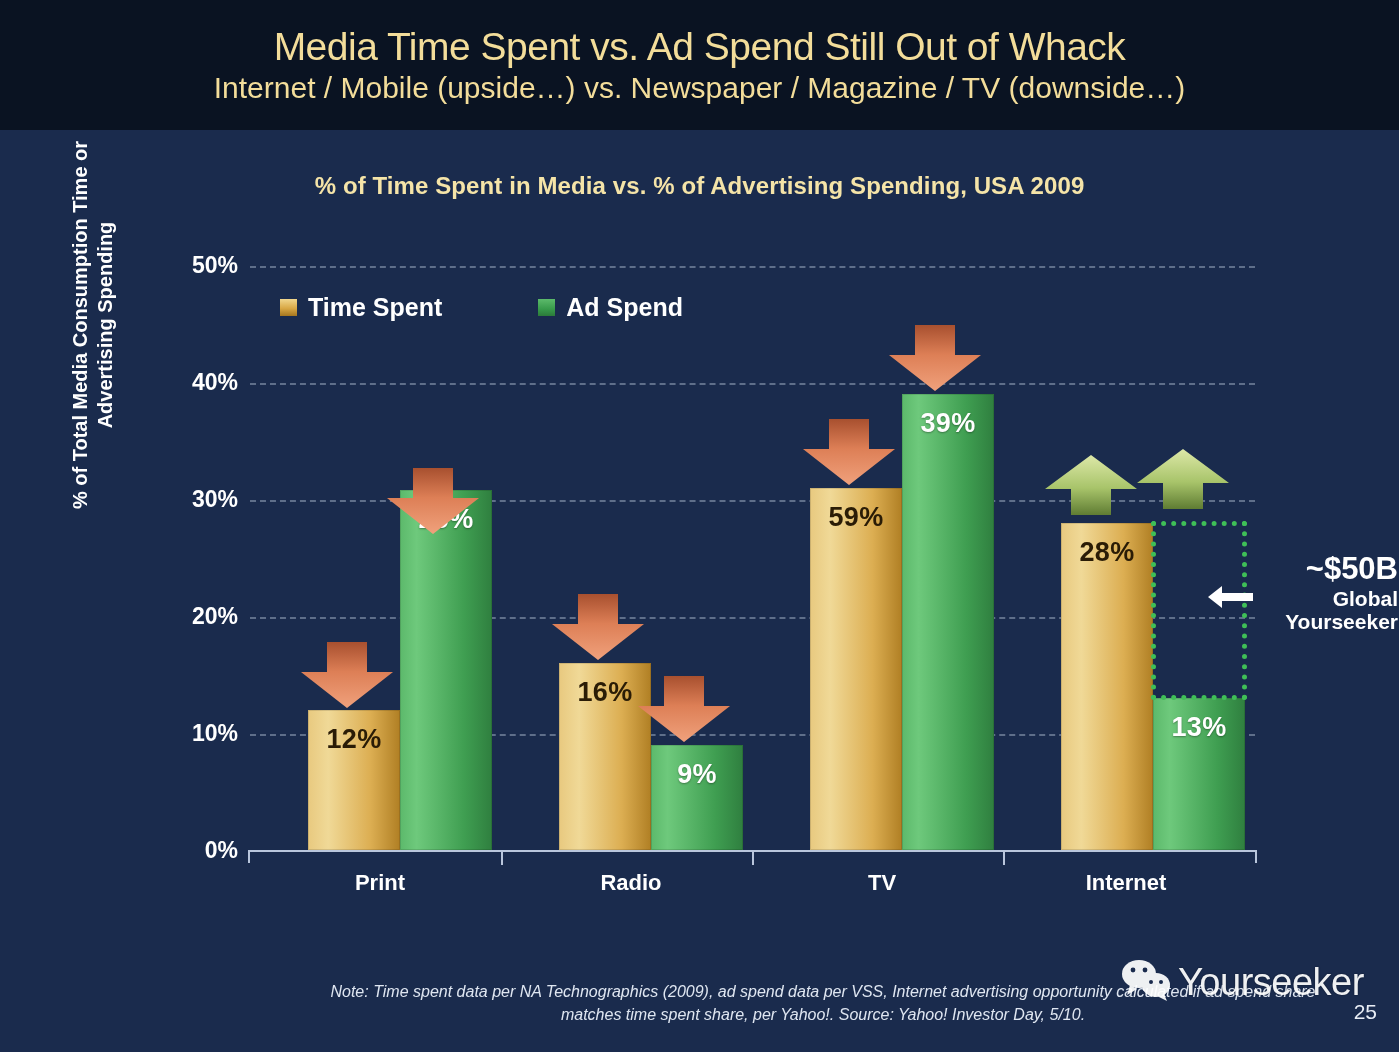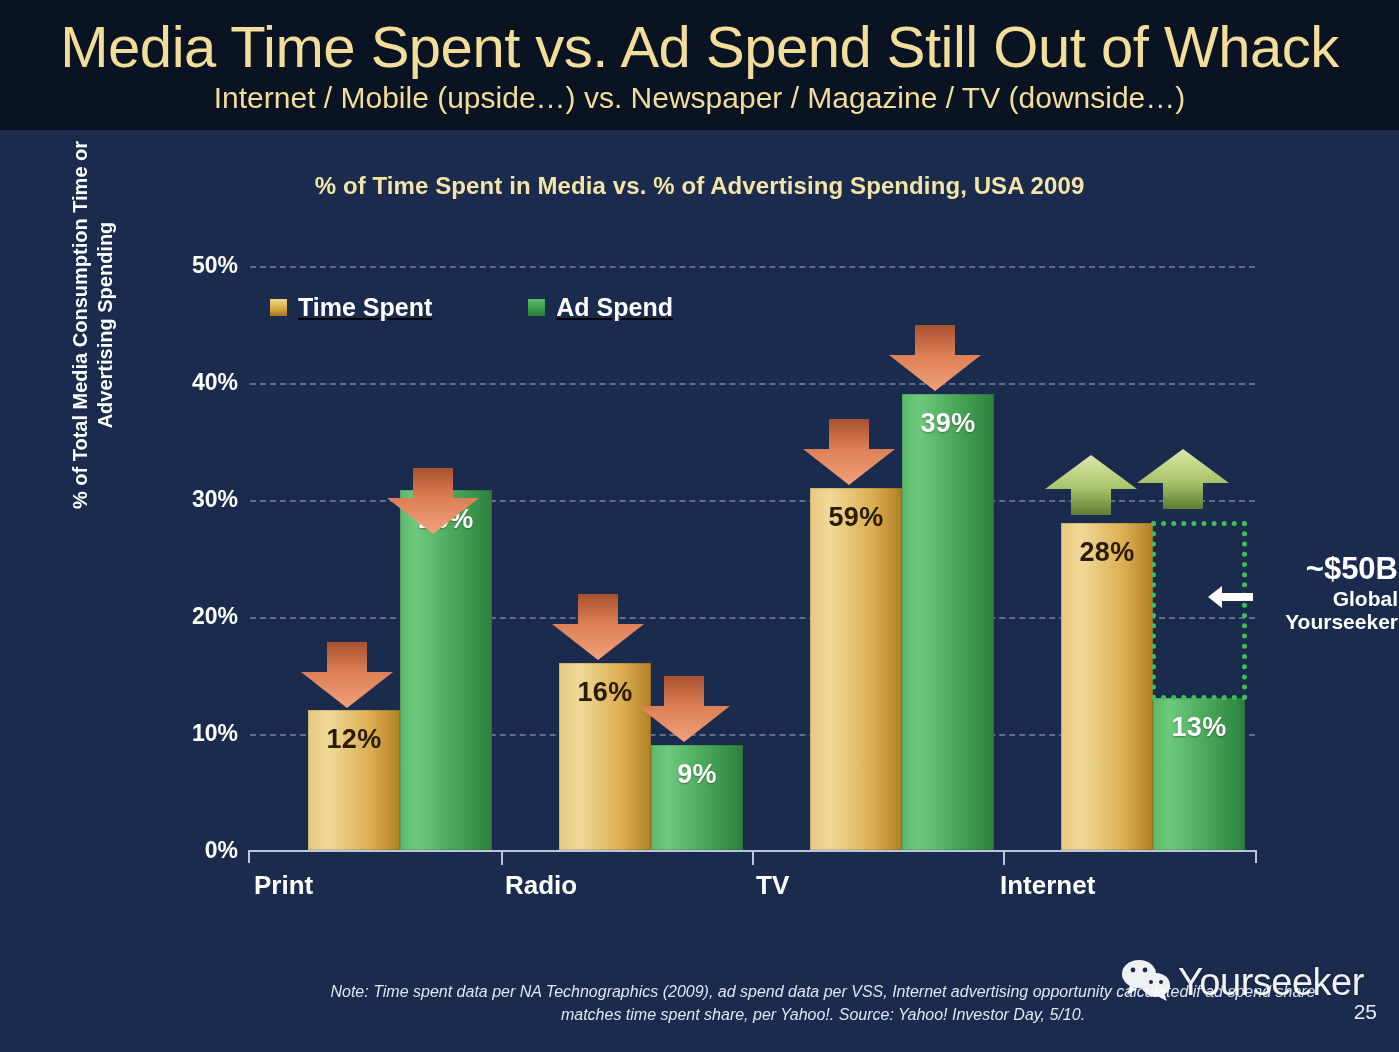--- a/index.html
+++ b/index.html
@@ -11,21 +11,21 @@
   }
   #slide{position:absolute;inset:0;background:#1a2b4d;}
 
   
   .header{
     position:absolute;left:0;top:0;width:1399px;height:130px;
     background:#0a1322;
     display:flex;flex-direction:column;align-items:center;justify-content:center;
   }
   .title{
-    color:#f3dd9a;font-size:58px;font-weight:400;letter-spacing:-.5px;
+    color:#f3dd9a;font-size:39px;font-weight:400;letter-spacing:-.5px;
     line-height:1.05;white-space:nowrap;
   }
   .subtitle{
     color:#f3dd9a;font-size:30px;font-weight:400;margin-top:4px;
     line-height:1.05;white-space:nowrap;
   }
 
   
   .chart-title{
     position:absolute;left:0;top:172px;width:1399px;text-align:center;
@@ -55,21 +55,21 @@
     transform:translateY(-14px);text-align:right;width:90px;
   }
   .ylabel{
     position:absolute;left:-5px;top:300px;width:420px;
     color:#ffffff;font-size:20px;font-weight:bold;line-height:1.25;text-align:center;
     transform:rotate(-90deg);transform-origin:center center;
     margin-left:-112px;
   }
 
   
-  .legend{position:absolute;left:270px;top:293px;display:flex;align-items:center;gap:96px;text-decoration:underline;}
+  .legend{position:absolute;left:280px;top:293px;display:flex;align-items:center;gap:96px;}
   .legend-item{display:flex;align-items:center;gap:11px;}
   .legend-swatch{width:17px;height:17px;display:block;}
   .legend-swatch.gold{background:linear-gradient(180deg,#f0d68d 0%,#d9a845 55%,#a5761f 100%);}
   .legend-swatch.green{background:linear-gradient(180deg,#5cba6b 0%,#379a4a 60%,#2b7a3a 100%);}
   .legend-text{color:#ffffff;font-size:25px;font-weight:bold;}
 
   
   .bar{
     position:absolute;bottom:0;width:92px;margin-top:16px;
   }
@@ -99,22 +99,22 @@
   }
   .opp-annot{
     position:absolute;color:#ffffff;text-align:right;line-height:1.12;
   }
   .opp-amount{font-size:31px;font-weight:bold;}
   .opp-sub{font-size:21px;font-weight:bold;}
   .opp-arrow{position:absolute;}
 
   
   .xcat{
-    position:absolute;top:870px;color:#ffffff;font-size:26px;font-weight:bold;
-    text-align:left;width:252px;
+    position:absolute;top:870px;color:#ffffff;font-size:22px;font-weight:bold;
+    text-align:center;width:252px;
   }
 
   
   .ms-logo{
     position:absolute;left:48px;top:980px;color:#e9eef6;
     font-size:37px;font-weight:400;letter-spacing:-.6px;
   }
   .footnote{
     position:absolute;left:318px;top:980px;width:1010px;
     color:#dfe6f1;font-size:16px;font-style:italic;line-height:1.45;text-align:center;

